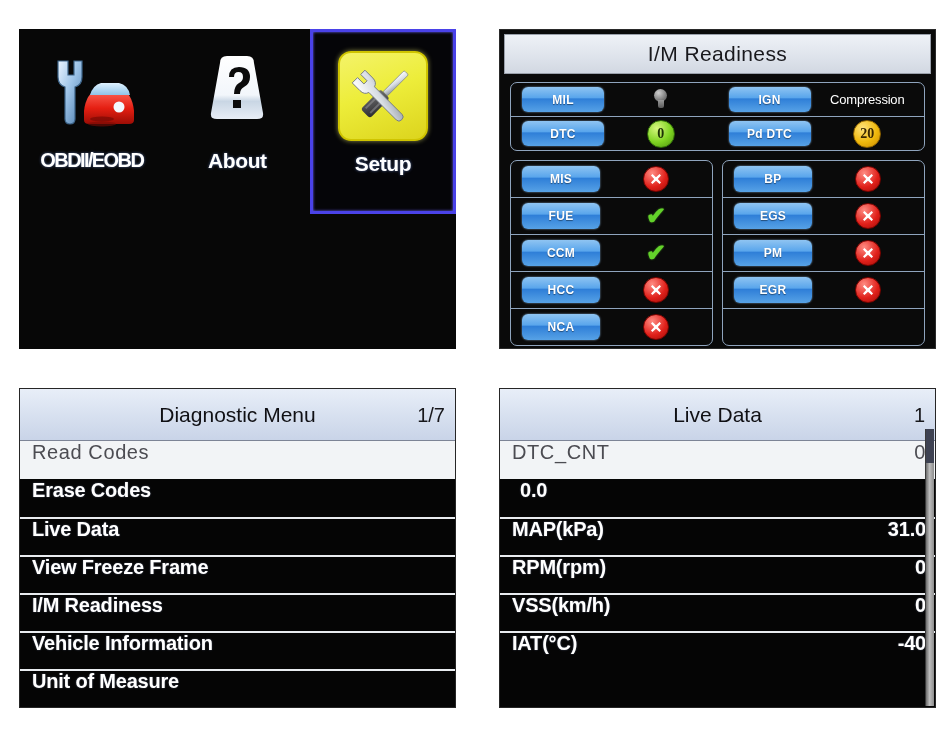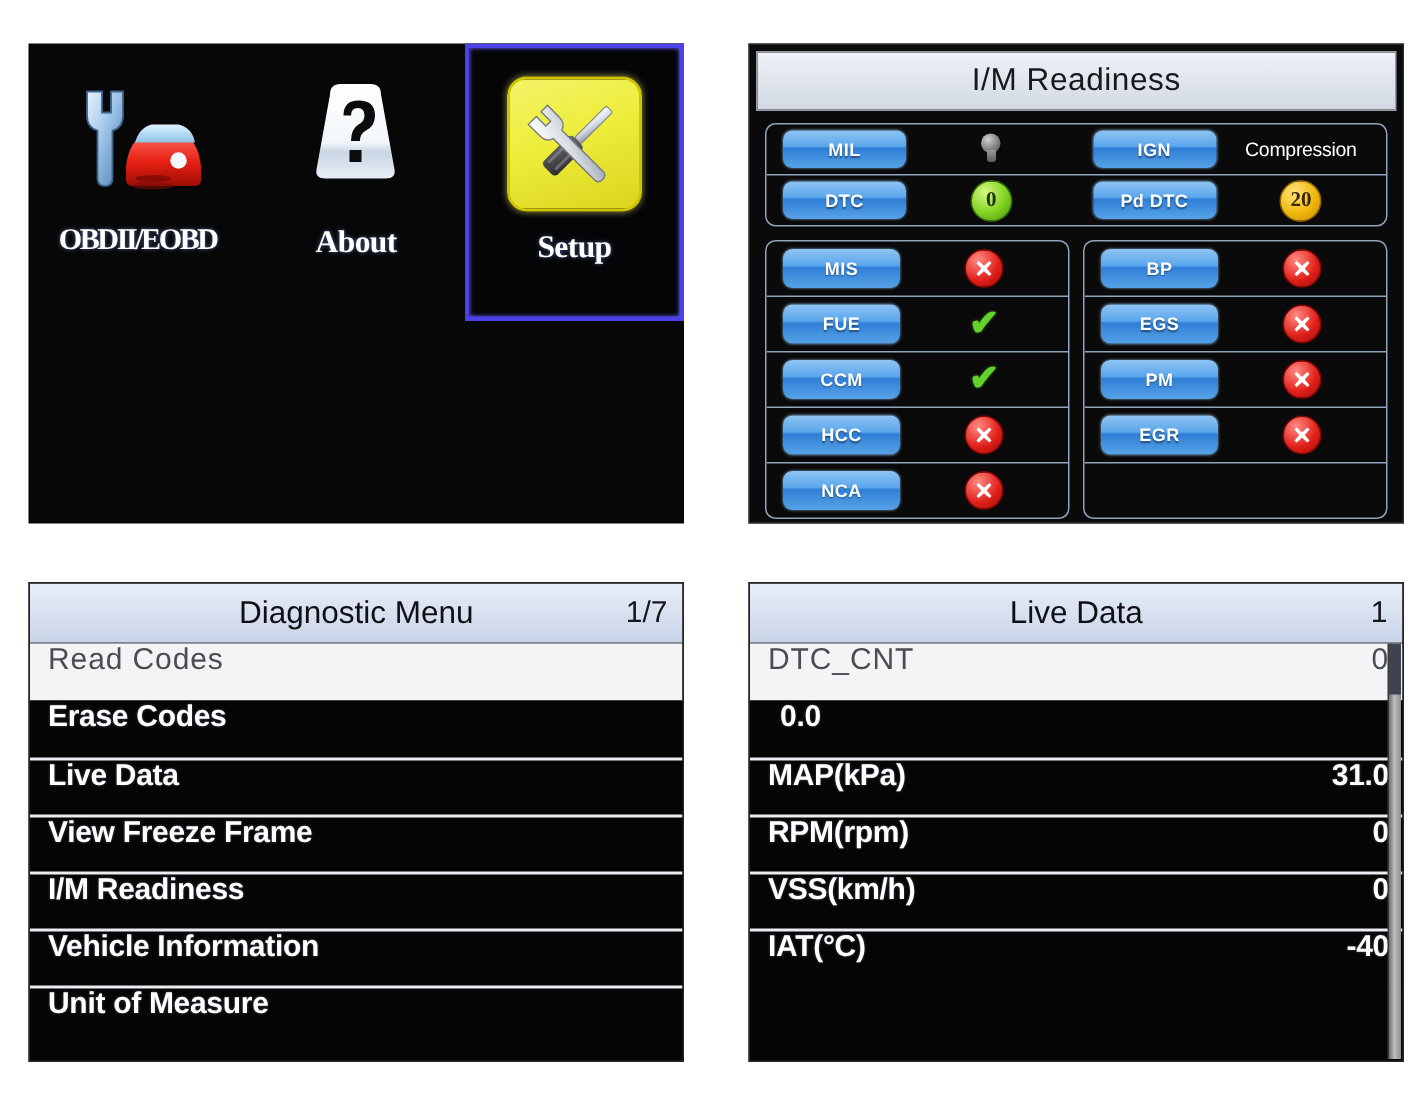--- a/index.html
+++ b/index.html
@@ -60,21 +60,21 @@
     justify-content: center;
   }
   .tile-label {
     margin-top: 4px;
     color: #ffffff;
     font-size: 21px;
     font-weight: bold;
     letter-spacing: -0.4px;
     text-shadow: 0 0 3px rgba(130,170,255,0.55);
     white-space: nowrap;
-    font-family: Liberation Serif, serif;
+    font-family: Liberation Sans, sans-serif;
   }
   .tile-label.tight { letter-spacing: -1.6px; font-size: 20px; }
 
   
   .setup-square {
     width: 86px; height: 86px;
     border-radius: 13px;
     background: linear-gradient(160deg,#f4f36a 0%, #eded3a 45%, #dcd41d 100%);
     border: 2px solid #cfc400;
     position: relative;
@@ -228,21 +228,21 @@
     border: 1px solid #262626;
   }
   
   #screen-live-data {
     left: 499px; top: 388px;
     width: 437px; height: 320px;
     background: #050505;
     border: 1px solid #262626;
   }
   .list-title {
-    height: 40px;
+    height: 52px;
     background: linear-gradient(180deg,#e8eef8 0%, #d8e1f0 50%, #c9d4e8 100%);
     color: #101014;
     font-size: 21px;
     display: flex;
     align-items: center;
     justify-content: center;
     position: relative;
     border-bottom: 1px solid #7d8496;
     box-sizing: border-box;
   }

